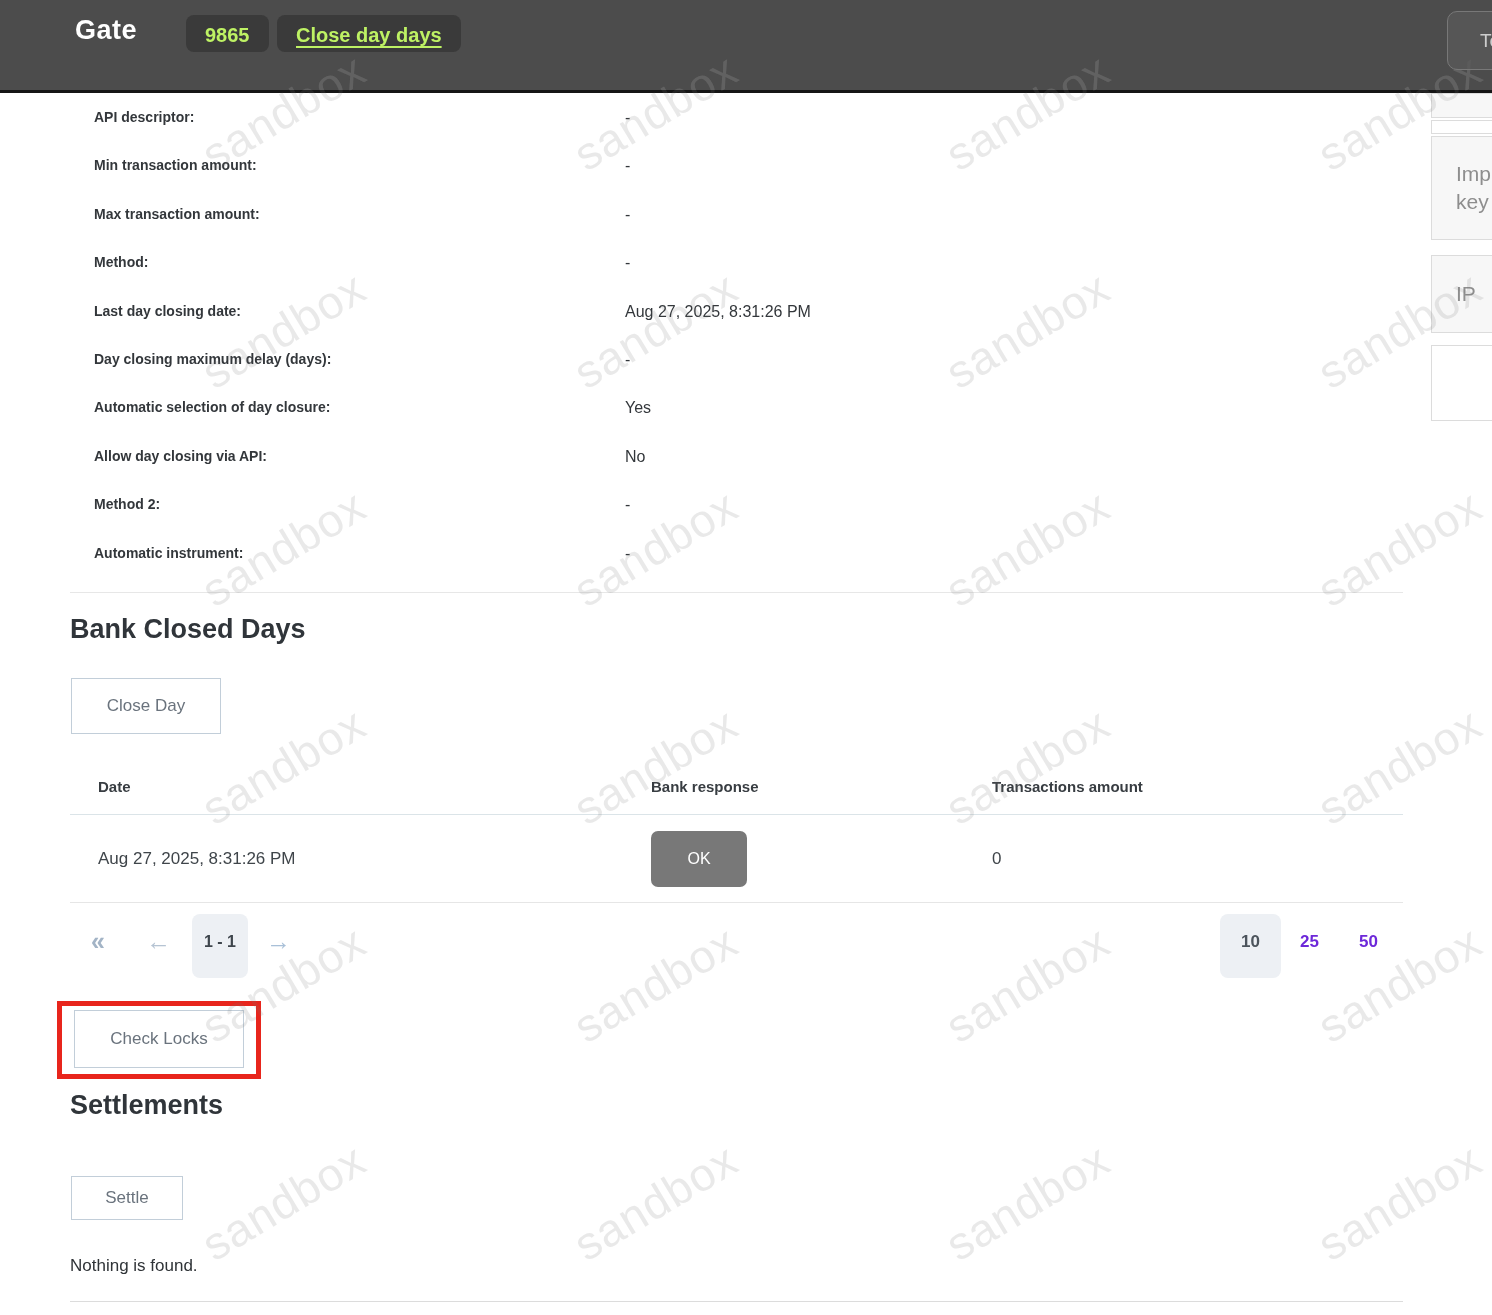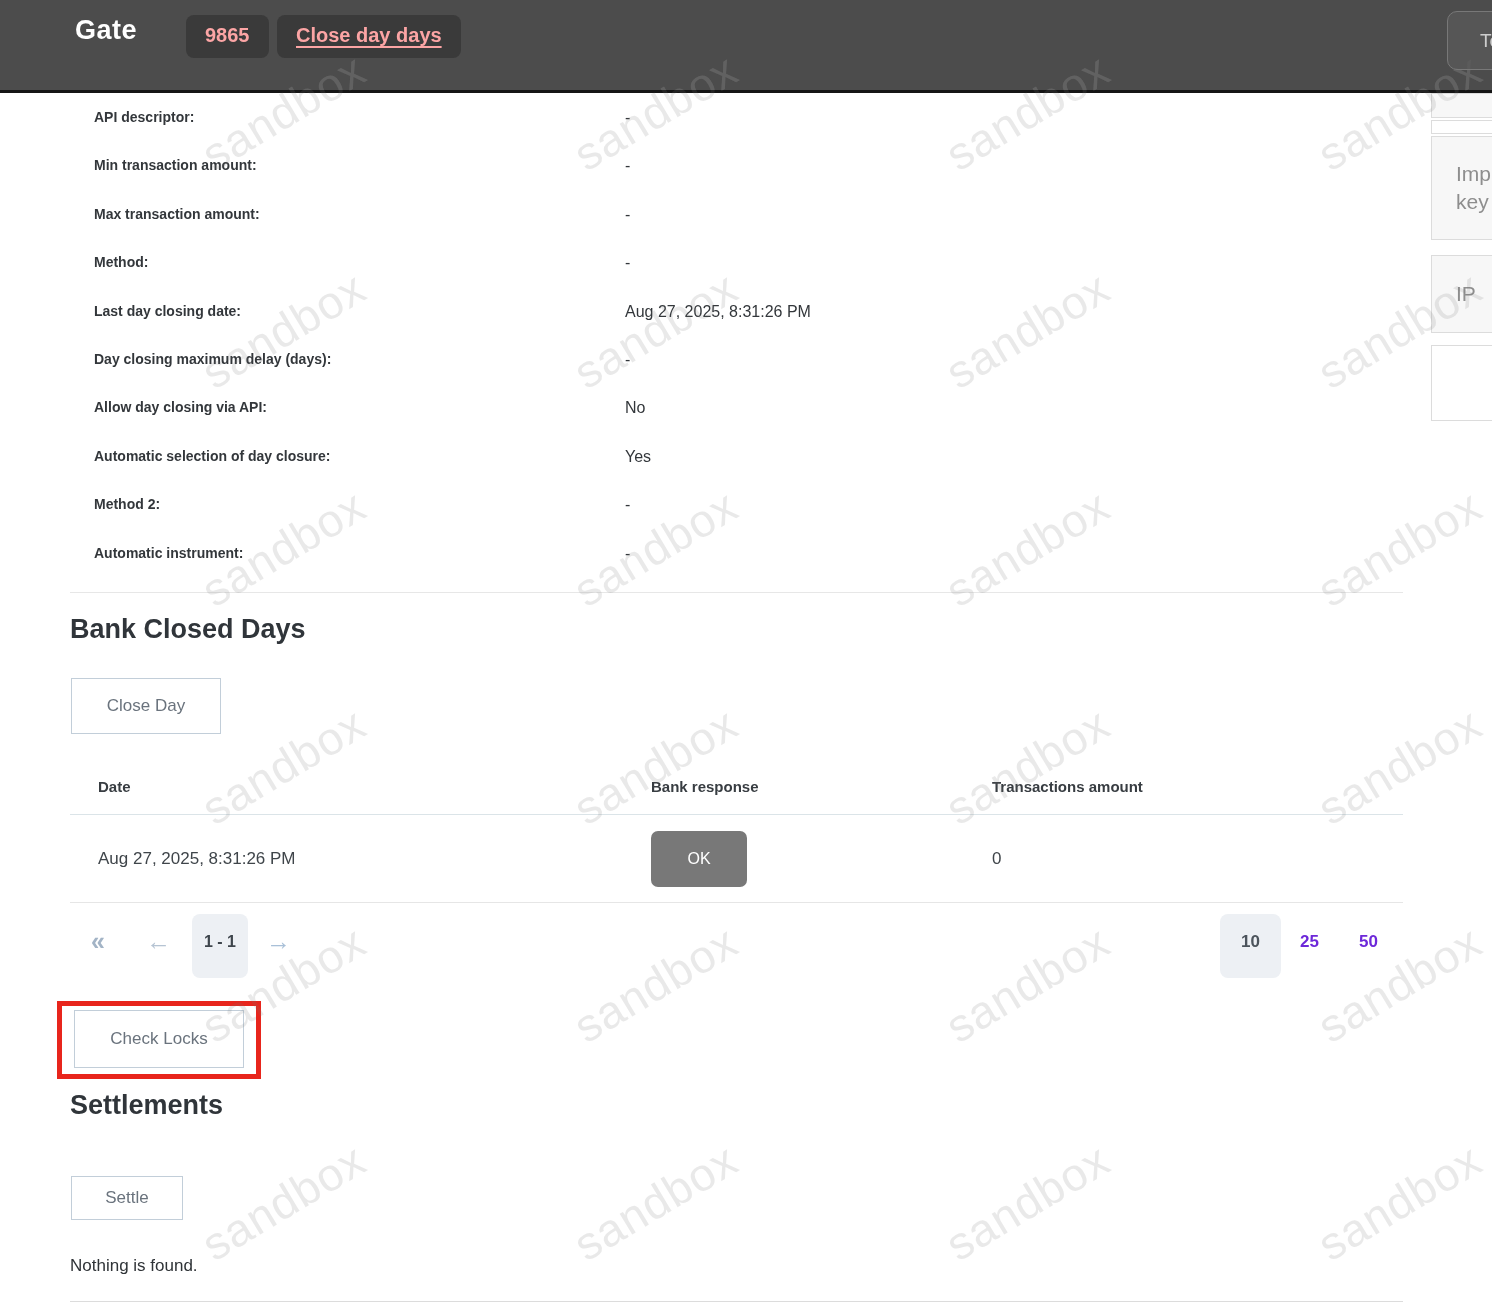--- a/index.html
+++ b/index.html
@@ -9,22 +9,22 @@
 
   
   .header {
     position:absolute; left:0; top:0; width:1492px; height:93px;
     background:#4c4c4c; border-bottom:3px solid #151515; z-index:2; overflow:hidden;
   }
   .brand { position:absolute; left:75px; top:15px; color:#fff; z-index:2; }
   .brand-title { font-size:27px; font-weight:bold; line-height:30px; letter-spacing:0.5px; }
   .brand-sub { font-size:11px; font-weight:bold; line-height:17px;margin-top:48px; }
   .hbadge {
-    position:absolute; top:15px; height:43px; background:#3a3a3a; border-radius:8px;
-    color:#fca5a5; font-size:20px; font-weight:bold; line-height:41px; padding:0 19px; z-index:2;
+    position:absolute; top:15px; height:37px; background:#3a3a3a; border-radius:8px;
+    color:#bef264; font-size:20px; font-weight:bold; line-height:41px; padding:0 19px; z-index:2;
   }
   .hbadge.id { left:186px; }
   .hbadge.link { left:277px; text-decoration:underline; text-underline-offset:4px; cursor:pointer; }
   .header-cut-btn {
     position:absolute; left:1447px; top:11px; width:140px; height:59px;
     border:1px solid #787878; border-radius:10px; background:#565656;
     color:#cdcdcd; font-size:19px; line-height:57px; padding-left:32px; z-index:2;
   }
 
   
@@ -123,26 +123,26 @@
     </div>
     <div class="drow">
       <span class="dlabel">Last day closing date:</span>
       <span class="dvalue">Aug 27, 2025, 8:31:26 PM</span>
     </div>
     <div class="drow">
       <span class="dlabel">Day closing maximum delay (days):</span>
       <span class="dvalue">-</span>
     </div>
     <div class="drow">
+      <span class="dlabel">Automatic selection of day closure:</span>
+      <span class="dvalue">Yes</span>
+    </div>
+    <div class="drow">
       <span class="dlabel">Allow day closing via API:</span>
       <span class="dvalue">No</span>
-    </div>
-    <div class="drow">
-      <span class="dlabel">Automatic selection of day closure:</span>
-      <span class="dvalue">Yes</span>
     </div>
     <div class="drow">
       <span class="dlabel">Method 2:</span>
       <span class="dvalue">-</span>
     </div>
     <div class="drow">
       <span class="dlabel">Automatic instrument:</span>
       <span class="dvalue">-</span>
     </div>
   </div>

